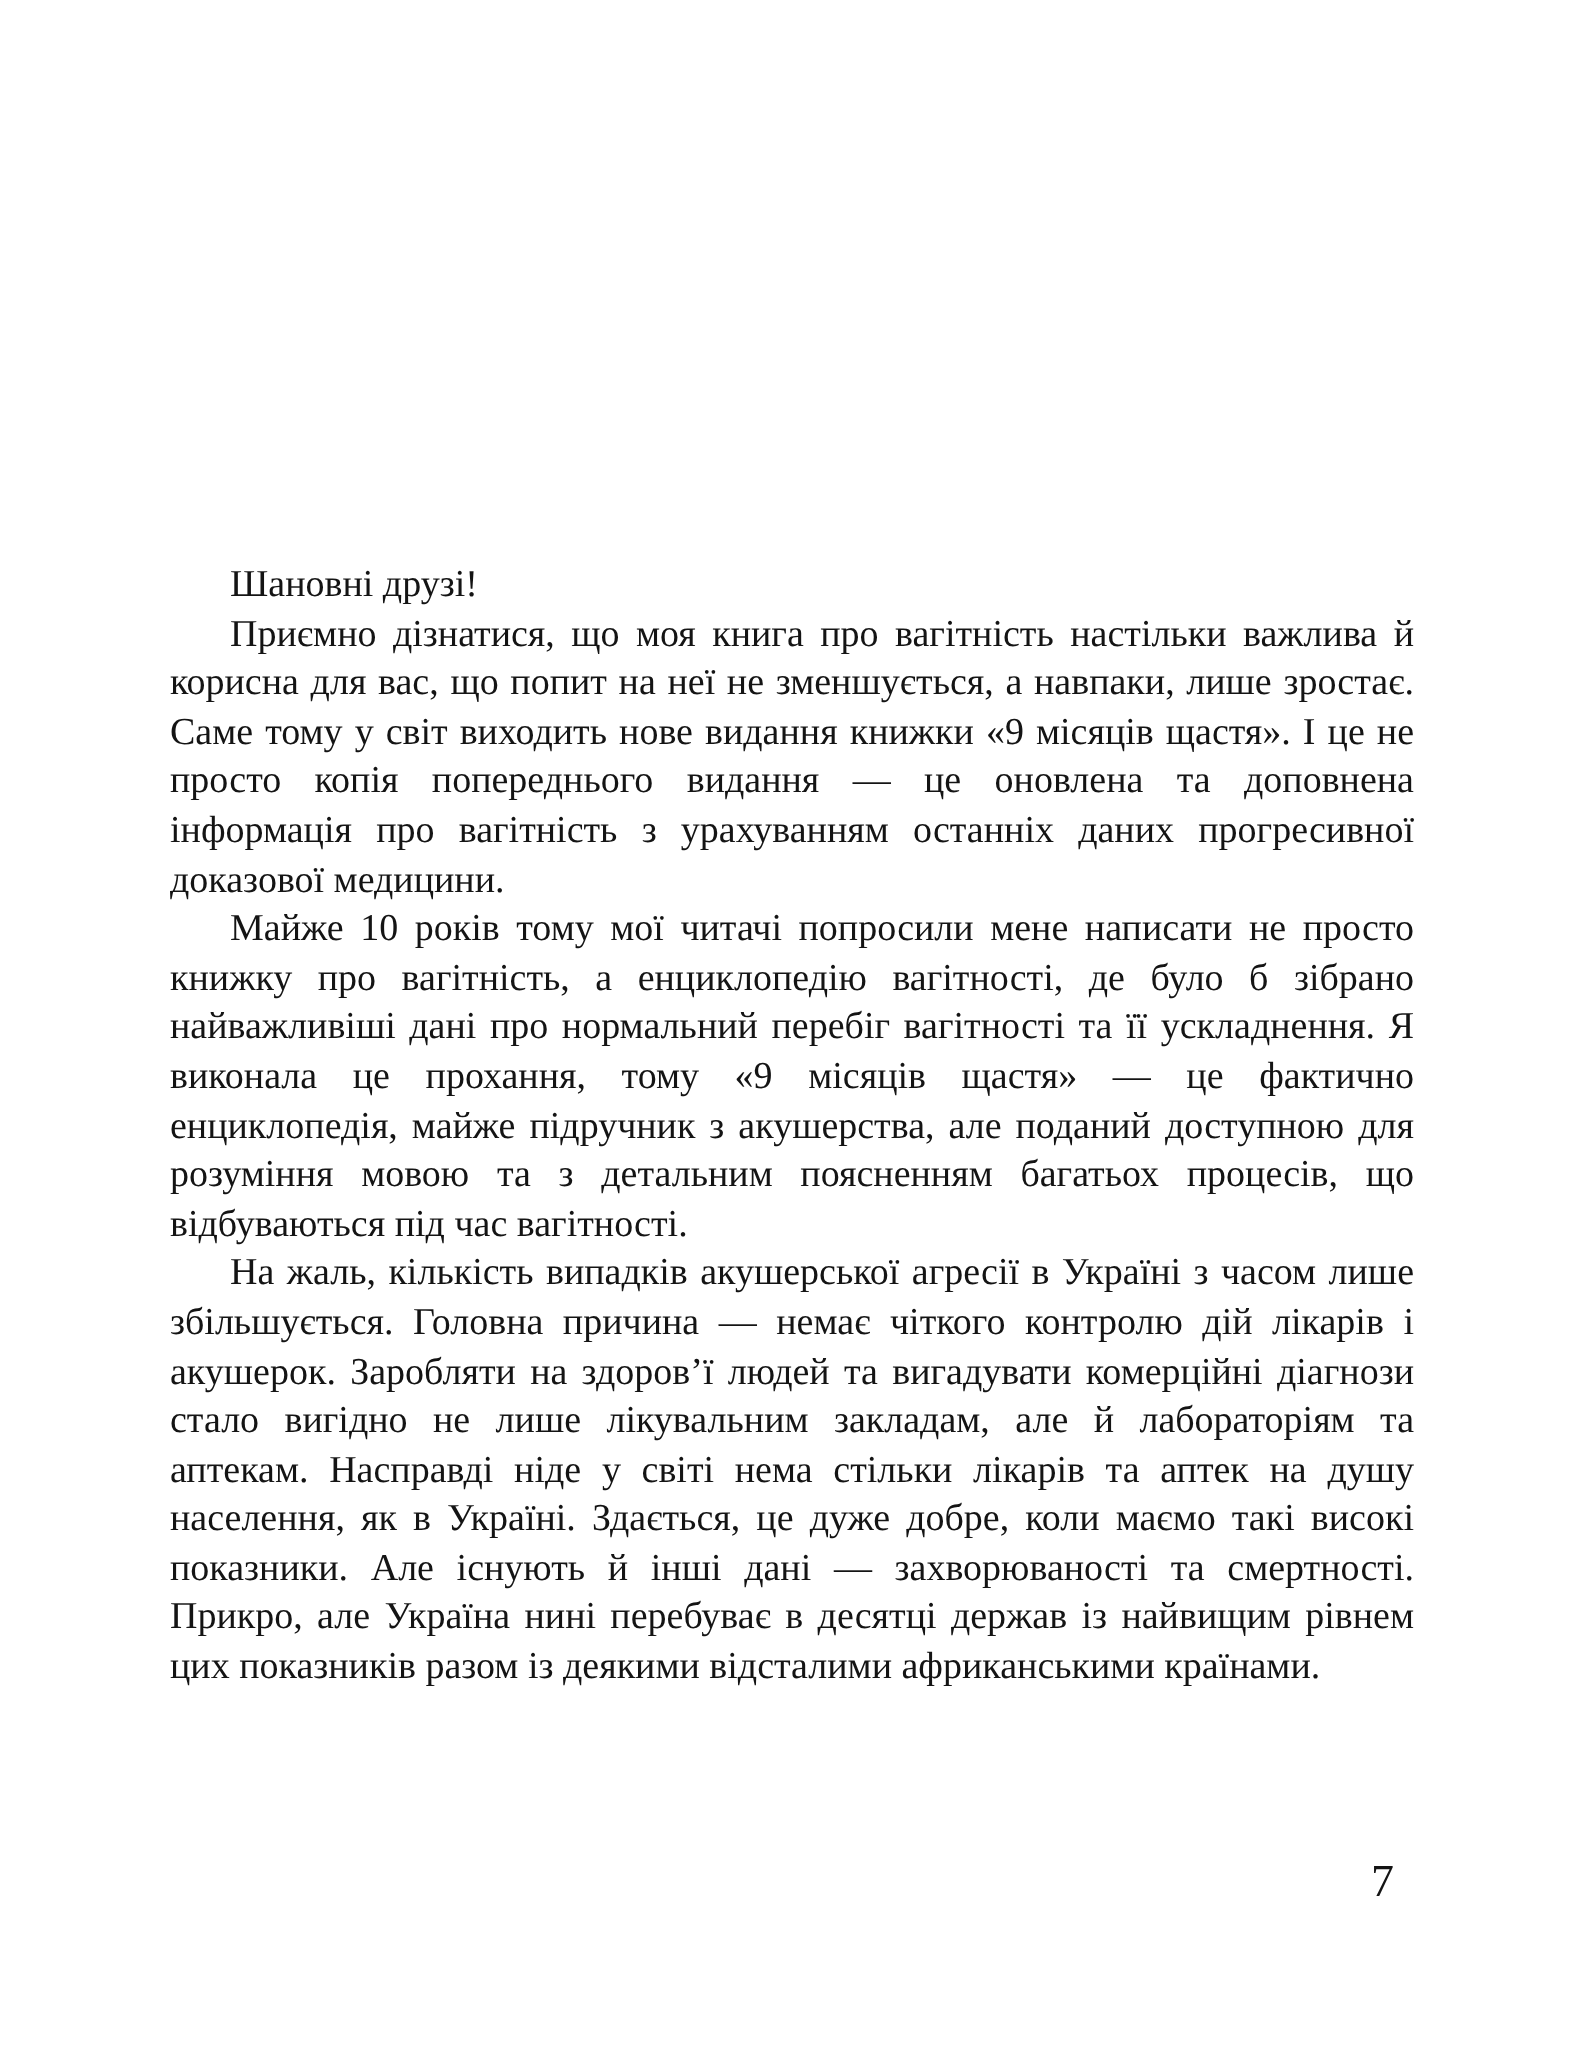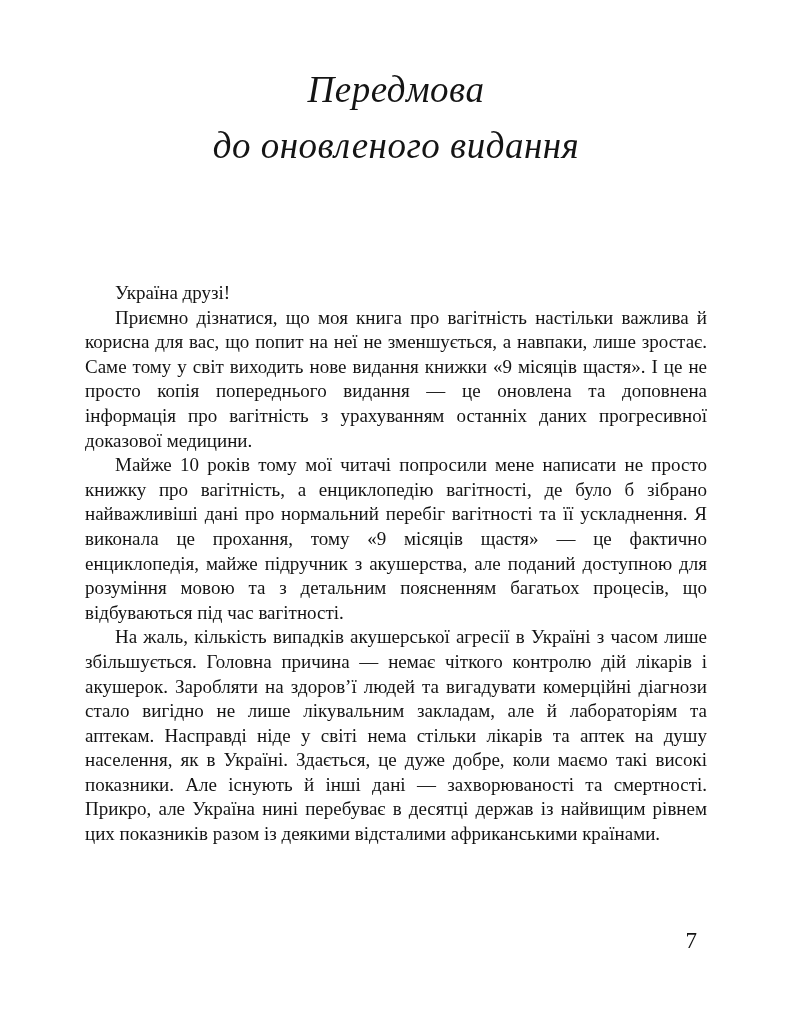--- a/index.html
+++ b/index.html
@@ -61,27 +61,23 @@
     font-size: 23px;
     line-height: 1;
     color: #141414;
   }
 </style>
 </head>
 <body>
 
 <div class="page">
 
-  <h1 class="chapter-title">
-    <span class="title-line">Передмова</span>
-    <span class="title-line">до оновленого видання</span>
-  </h1>
 
   <div class="body-text">
-    <p>Україна друзі!</p>
+    <p>Шановні друзі!</p>
     <p>Приємно дізнатися, що моя книга про вагітність настільки важлива й корисна для вас, що попит на неї не зменшується, а навпаки, лише зростає. Саме тому у світ виходить нове видання книжки «9 місяців щастя». І це не просто копія попереднього видання — це оновлена та доповнена інформація про вагітність з урахуванням останніх даних прогресивної доказової медицини.</p>
     <p>Майже 10 років тому мої читачі попросили мене написати не просто книжку про вагітність, а енциклопедію вагітності, де було б зібрано найважливіші дані про нормальний перебіг вагітності та її ускладнення. Я виконала це прохання, тому «9 місяців щастя» — це фактично енциклопедія, майже підручник з акушерства, але поданий доступною для розуміння мовою та з детальним поясненням багатьох процесів, що відбуваються під час вагітності.</p>
     <p>На жаль, кількість випадків акушерської агресії в Україні з часом лише збільшується. Головна причина — немає чіткого контролю дій лікарів і акушерок. Заробляти на здоров’ї людей та вигадувати комерційні діагнози стало вигідно не лише лікувальним закладам, але й лабораторіям та аптекам. Насправді ніде у світі нема стільки лікарів та аптек на душу населення, як в Україні. Здається, це дуже добре, коли маємо такі високі показники. Але існують й інші дані — захворюваності та смертності. Прикро, але Україна нині перебуває в десятці держав із найвищим рівнем цих показників разом із деякими відсталими африканськими країнами.</p>
   </div>
 
   <div class="page-number">7</div>
 
 </div>
 
 </body></html>

